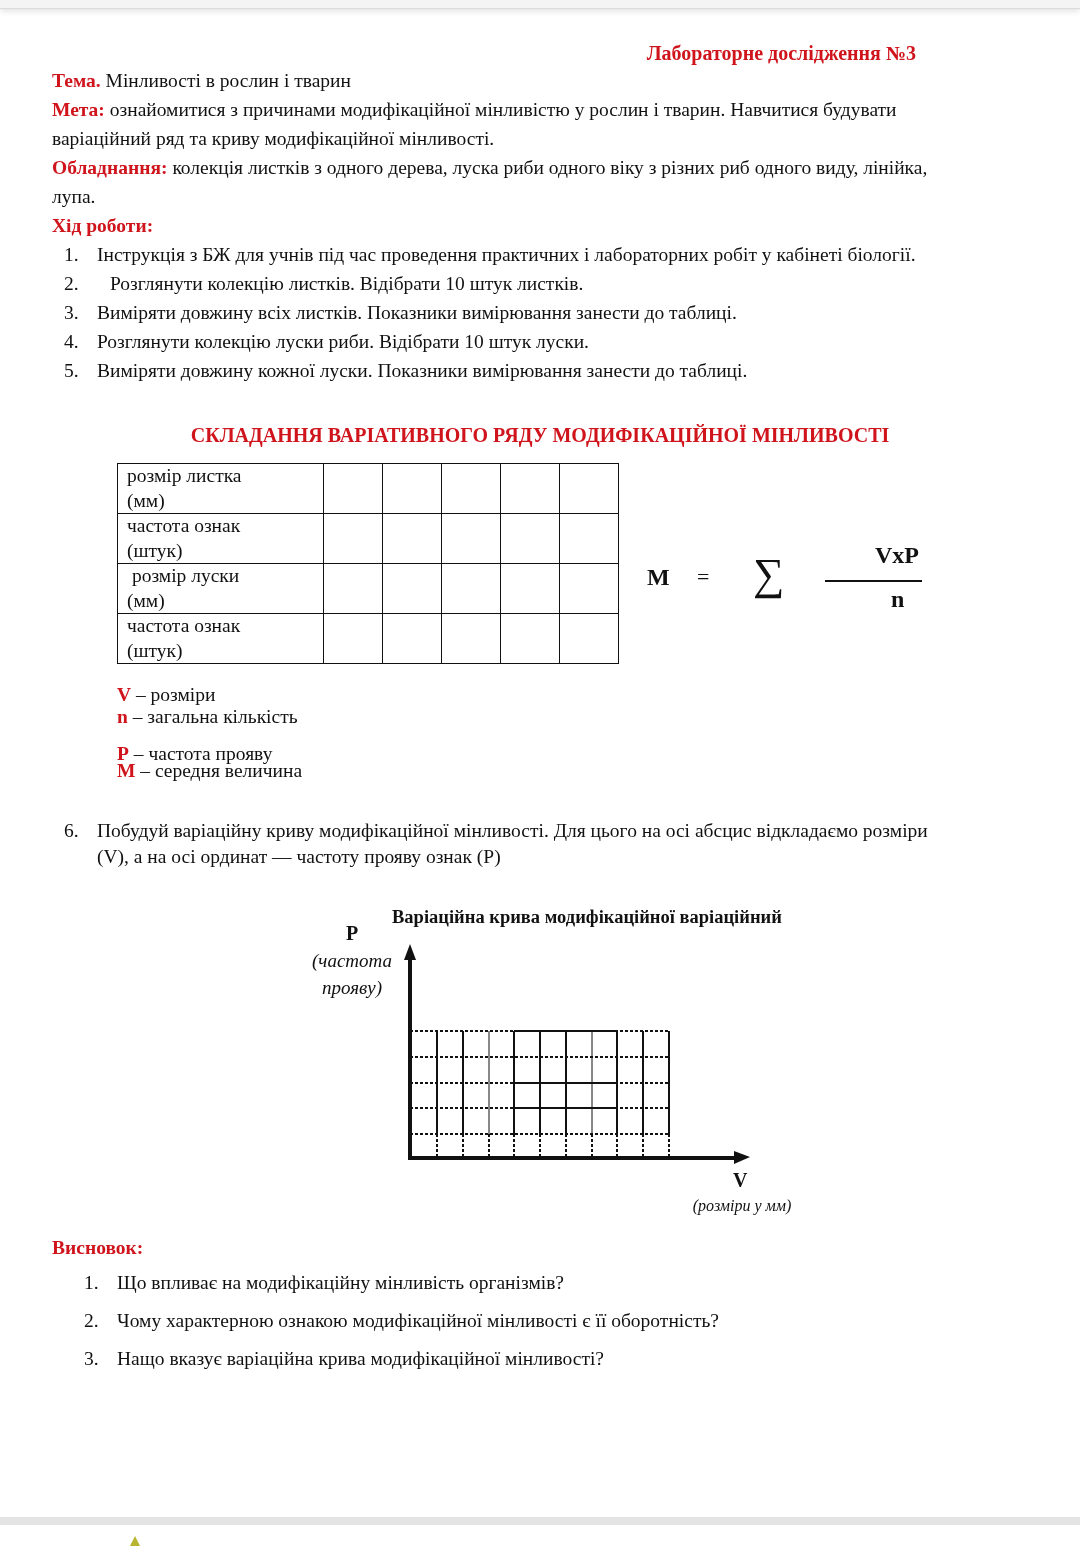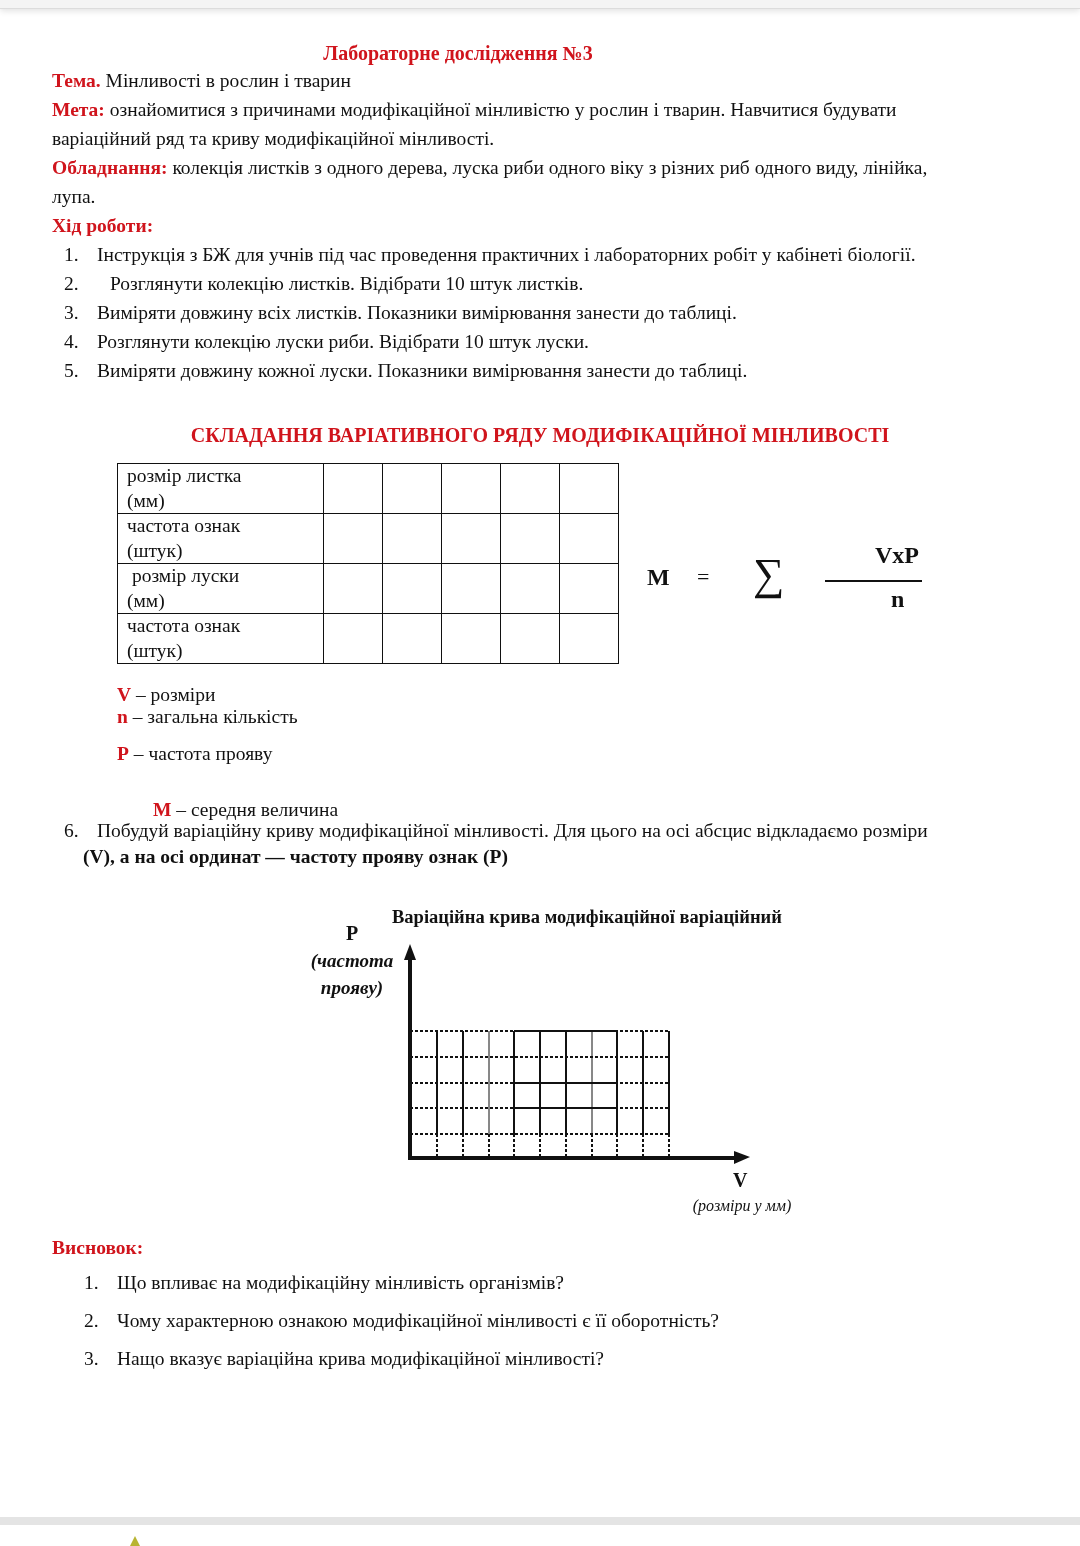--- a/index.html
+++ b/index.html
@@ -11,21 +11,21 @@
   }
   .topbar {
     position: absolute; left: 0; top: 0; width: 1080px; height: 8px;
     background: #f4f4f4; border-bottom: 1px solid #dcdcdc;
     box-shadow: 0 2px 6px rgba(0,0,0,0.12);
   }
   .abs { position: absolute; }
   .red { color: #d0141c; font-weight: bold; }
   .txt { font-size: 19.5px; line-height: 28.7px; white-space: nowrap; }
   .title {
-    position: absolute; top: 42px; left: 0; width: 916px; text-align: center;
+    position: absolute; top: 42px; left: 0; width: 916px; text-align: right;
     font-size: 20px; font-weight: bold; color: #d0141c;
   }
   .line { position: absolute; left: 52px; font-size: 19.5px; white-space: nowrap; }
   ol.steps, ol.concl { position: absolute; margin: 0; padding: 0; list-style: none; }
   ol.steps li, ol.concl li { position: relative; font-size: 19.5px; white-space: nowrap; }
   .num { position: absolute; text-align: right; }
   .section-title {
     position: absolute; top: 424px; left: 0; width: 1080px; text-align: center;
     font-size: 20px; font-weight: bold; color: #d0141c; padding-left: 0;
   }
@@ -41,21 +41,21 @@
   .formula { position: absolute; left: 647px; top: 540px; width: 290px; height: 80px; font-weight: bold; }
   .f-m { position: absolute; left: 0; top: 24px; font-size: 24px; }
   .f-eq { position: absolute; left: 50px; top: 24px; font-size: 22px; font-weight: normal; }
   .f-sum { position: absolute; left: 106px; top: 10px; font-size: 44px; font-weight: normal; line-height: 50px; }
   .f-num { position: absolute; left: 228px; top: 2px; font-size: 24px; }
   .f-bar { position: absolute; left: 178px; top: 40px; width: 97px; height: 2px; background: #111; }
   .f-den { position: absolute; left: 244px; top: 46px; font-size: 24px; }
   .legend { position: absolute; left: 117px; font-size: 19.5px; white-space: nowrap; }
   .chart-title { position: absolute; left: 392px; top: 907px; font-size: 18.5px; font-weight: bold; white-space: nowrap; }
   .ylabel-p { position: absolute; left: 346px; top: 922px; font-size: 20px; font-weight: bold; }
-  .ylabel-sub { position: absolute; left: 300px; top: 947px; width: 104px; text-align: center; font-size: 19px; font-style: italic; line-height: 27px; font-weight: bold; }
+  .ylabel-sub { position: absolute; left: 300px; top: 947px; width: 104px; text-align: center; font-size: 19px; font-style: italic; line-height: 27px; }
   .xlabel-v { position: absolute; left: 733px; top: 1169px; font-size: 20px; font-weight: bold; }
   .xlabel-sub { position: absolute; left: 680px; top: 1193px; width: 124px; text-align: center; font-size: 16px; font-style: italic; line-height: 26px; }
   .footer-bar { position: absolute; left: 0; top: 1517px; width: 1080px; height: 8px; background: #e4e4e4; }
   .footer-icon { position: absolute; left: 130px; top: 1536px; width: 0; height: 0;
     border-left: 5px solid transparent; border-right: 5px solid transparent; border-bottom: 10px solid #b8b432; }
 </style>
 </head>
 <body>
 
 <div class="topbar"></div>
@@ -145,25 +145,25 @@
   <span class="f-eq">=</span>
   <span class="f-sum">∑</span>
   <span class="f-num">VxP</span>
   <span class="f-bar"></span>
   <span class="f-den">n</span>
 </div>
 
 <div class="legend" style="top:684px;"><span class="red">V</span><span> – розміри</span></div>
 <div class="legend" style="top:706px;"><span class="red">n</span><span> – загальна кількість</span></div>
 <div class="legend" style="top:743px;"><span class="red">P</span><span> – частота прояву</span></div>
-<div class="legend" style="top:799px;margin-left:36px;"><span class="red">M</span><span> – середня величина</span></div>
+<div class="legend" style="top:760px;"><span class="red">M</span><span> – середня величина</span></div>
 
 <div class="abs txt" style="left:64px; top:817px;">6.</div>
 <div class="abs txt" style="left:97px; top:817px;">Побудуй варіаційну криву модифікаційної мінливості. Для цього на осі абсцис відкладаємо розміри</div>
-<div class="abs txt" style="left:83px; top:843px;font-weight:bold;">(V), а на осі ординат — частоту прояву ознак (P)</div>
+<div class="abs txt" style="left:97px; top:843px;">(V), а на осі ординат — частоту прояву ознак (P)</div>
 
 <div class="chart-title">Варіаційна крива модифікаційної варіаційний</div>
 <div class="ylabel-p">P</div>
 <div class="ylabel-sub">(частота прояву)</div>
 <div class="xlabel-v">V</div>
 <div class="xlabel-sub">(розміри у мм)</div>
 
 <svg class="abs" style="left:400px; top:940px;" width="360" height="230" viewBox="400 940 360 230">
 
   <g stroke="#111" stroke-width="2" stroke-dasharray="3,2" fill="none">

